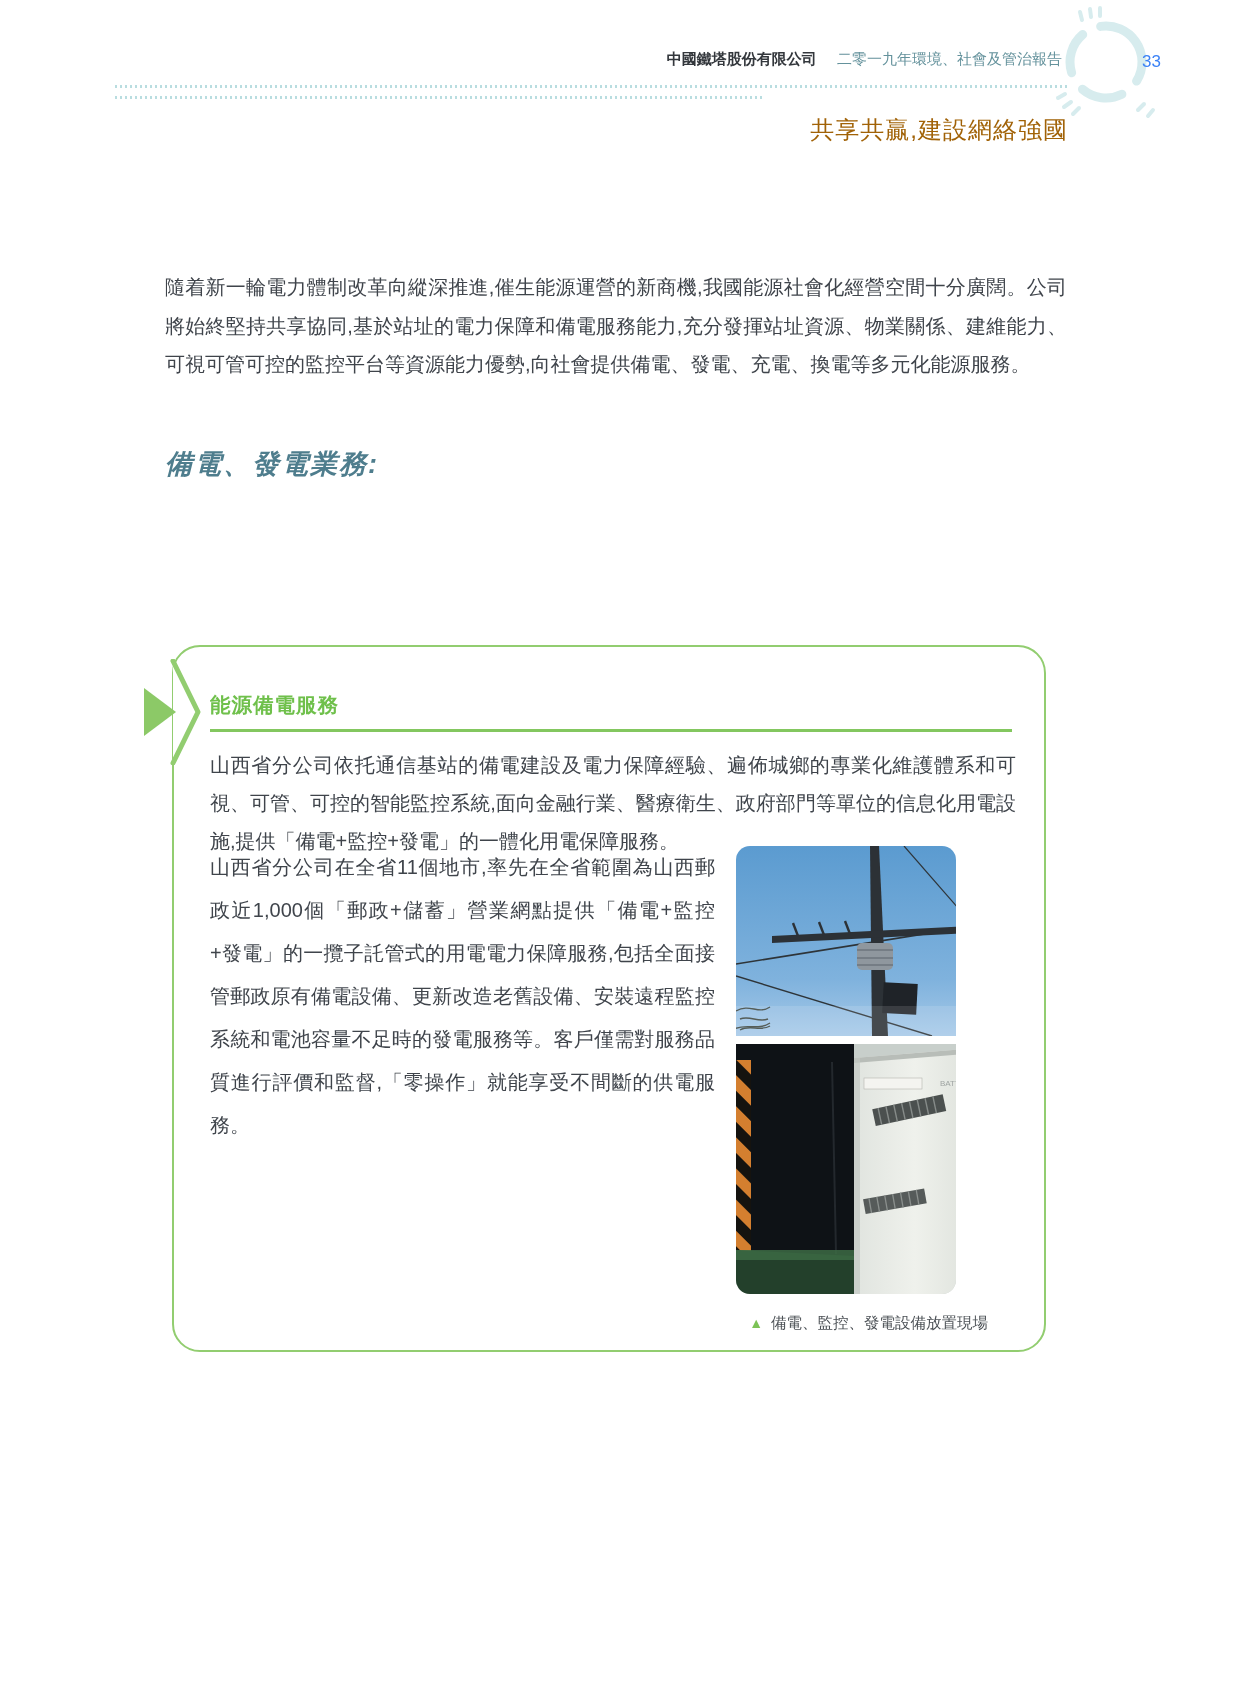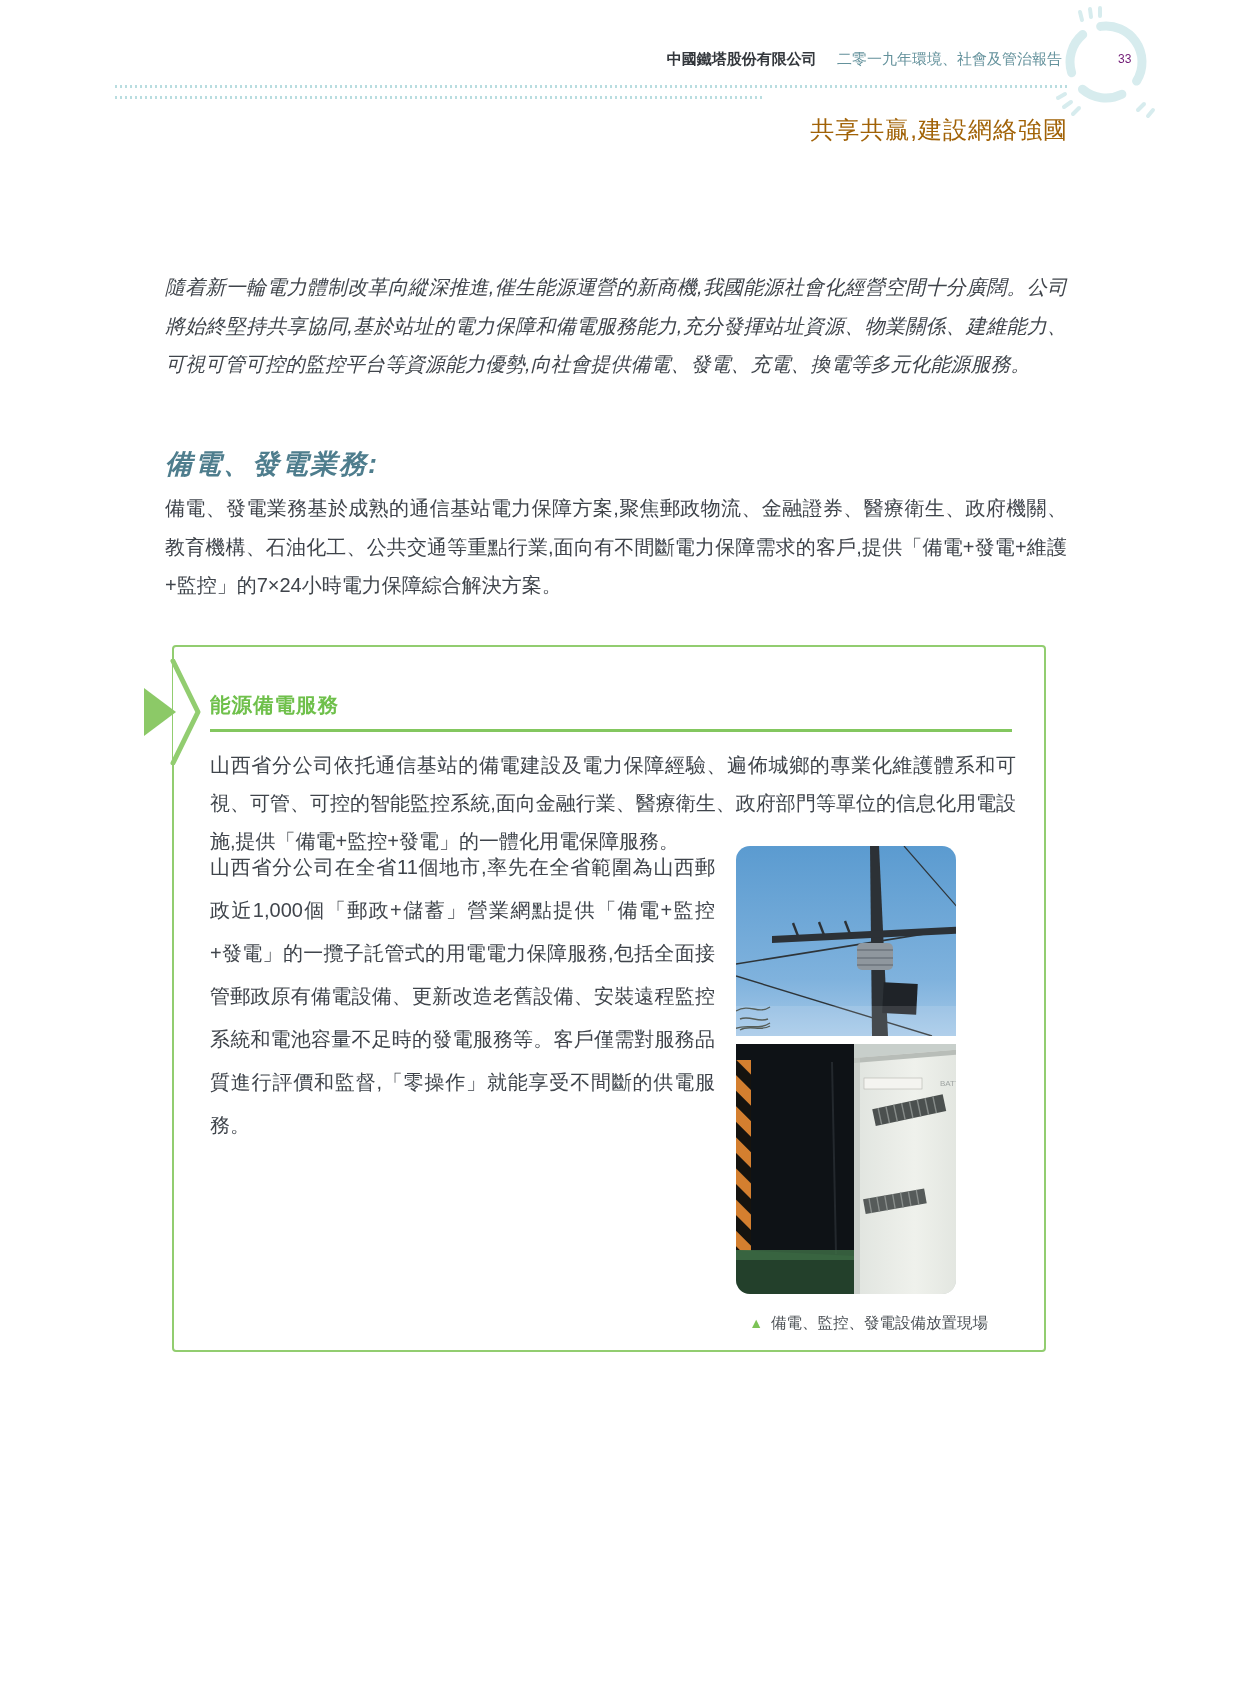--- a/index.html
+++ b/index.html
@@ -5,38 +5,38 @@
   * { margin:0; padding:0; box-sizing:border-box; }
   html,body { background:#ffffff; }
   .page {
     position:relative; width:1240px; height:1682px; background:#ffffff;
     font-family:"Liberation Sans", sans-serif; color:#3f444b; overflow:hidden;
   }
   
   .header-text { position:absolute; top:50px; right:178px; font-size:15px; white-space:nowrap; }
   .header-company { font-weight:bold; color:#33373c; }
   .header-title { color:#64929c; margin-left:16px; }
-  .page-number { position:absolute; left:1118px; top:52px; font-size:12px; color:#701a75; }
+  .page-number { position:absolute; left:1142px; top:52px; font-size:17px; color:#3b82f6; }
   .deco-svg { position:absolute; left:1040px; top:6px; }
   .dotted-line { position:absolute; height:3px;
     background:repeating-linear-gradient(90deg,#b9dde0 0 2px, transparent 2px 5px); }
   .dotted-1 { left:115px; top:85px; width:953px; }
   .dotted-2 { left:115px; top:96px; width:650px; }
   .subtitle { position:absolute; top:114px; right:172px; font-size:24px; color:#a16207; letter-spacing:1px; }
 
   
   .para { position:absolute; font-size:20px; line-height:38.5px; text-align:justify; color:#3f444b; }
-  .intro-para { left:165px; top:268px; width:902px;font-style:italic; }
+  .intro-para { left:165px; top:268px; width:902px; }
   .biz-heading { position:absolute; left:165px; top:446px; font-size:27px; font-weight:bold;
     font-style:italic; color:#4e7d8d; letter-spacing:2px; }
   .biz-para { left:165px; top:489px; width:902px; }
 
   
   .case-box { position:absolute; left:172px; top:645px; width:874px; height:707px;
-    border:2.5px solid #92cd70; border-radius:4px; background:#ffffff; }
+    border:2.5px solid #92cd70; border-radius:28px; background:#ffffff; }
   .box-marker { position:absolute; left:136px; top:659px; z-index:3; }
   .box-title { position:absolute; left:36px; top:44px; font-size:20.5px; font-weight:bold;
     color:#6fc04b; letter-spacing:1px; }
   .box-underline { position:absolute; left:36px; top:82px; width:802px; height:2.5px; background:#83c75f; }
   .box-para1 { position:absolute; left:36px; top:99px; width:806px; font-size:20px;
     line-height:38px; text-align:justify; }
   .box-para2 { position:absolute; left:36px; top:199px; width:505px; font-size:20px;
     line-height:43px; text-align:justify; }
   .photo-col { position:absolute; left:562px; top:199px; width:276px; }
   .photo-stack { width:220px; border-radius:14px; overflow:hidden; }
@@ -76,21 +76,20 @@
 
   <div class="dotted-line dotted-1"></div>
   <div class="dotted-line dotted-2"></div>
 
   <div class="subtitle">共享共贏,建設網絡強國</div>
 
   <p class="para intro-para">隨着新一輪電力體制改革向縱深推進,催生能源運營的新商機,我國能源社會化經營空間十分廣闊。公司將始終堅持共享協同,基於站址的電力保障和備電服務能力,充分發揮站址資源、物業關係、建維能力、可視可管可控的監控平台等資源能力優勢,向社會提供備電、發電、充電、換電等多元化能源服務。</p>
 
   <h2 class="biz-heading">備電、發電業務:</h2>
 
-  <p class="para biz-para">備電、發電業務基於成熟的通信基站電力保障方案,聚焦郵政物流、金融證券、醫療衛生、政府機關、教育機構、石油化工、公共交通等重點行業,面向有不間斷電力保障需求的客戶,提供「備電+發電+維護+監控」的7×24小時電力保障綜合解決方案。</p>
 
   <svg class="box-marker" width="70" height="106" viewBox="0 0 70 106">
     <polygon points="37,2 62,53 37,104" fill="#ffffff"></polygon>
     <polyline points="37,2 62,53 37,104" fill="none" stroke="#92cd70" stroke-width="5" stroke-linejoin="round" stroke-linecap="round"></polyline>
     <polygon points="8,29 40,53 8,77" fill="#8cc967"></polygon>
   </svg>
 
   <section class="case-box">
     <h3 class="box-title">能源備電服務</h3>
     <div class="box-underline"></div>

